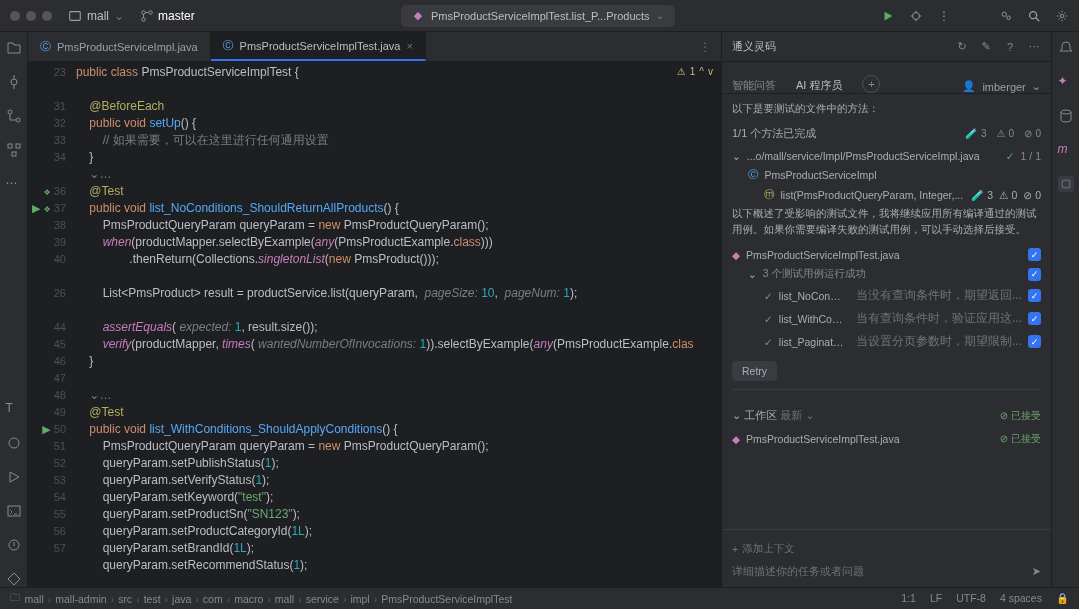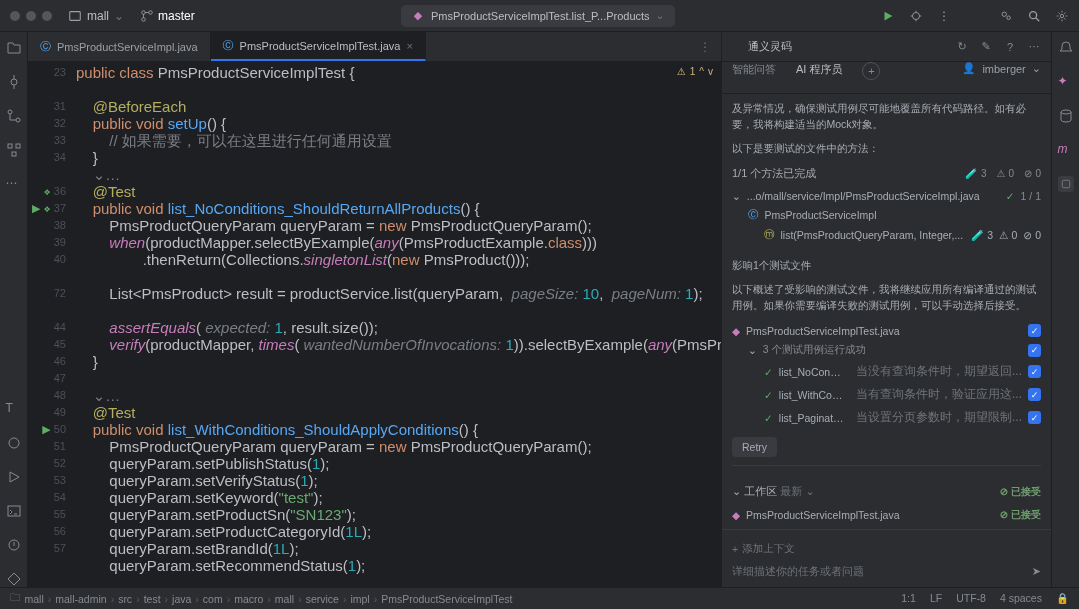--- a/index.html
+++ b/index.html
@@ -25,60 +25,60 @@
 .editor-area { flex: 1; display: flex; flex-direction: column; background: #1e1f22; min-width: 0; }
 .tabs { height: 30px; display: flex; align-items: center; background: #2b2d30; border-bottom: 1px solid #1e1f22; }
 .tab { padding: 6px 12px; display: flex; align-items: center; gap: 6px; font-size: 11px; color: #9aa0a6; cursor: pointer; border-right: 1px solid #1e1f22; }
 .tab.active { background: #1e1f22; color: #bcbec4; border-bottom: 2px solid #3574f0; }
 .tab-close { color: #6f737a; }
 .tab-actions { margin-left: auto; padding: 0 10px; color: #6f737a; }
 
 .code-body { flex: 1; display: flex; overflow: hidden; position: relative; }
 .gutter { width: 48px; text-align: right; padding-right: 10px; color: #4b5059; font-size: 11px; line-height: 17px; padding-top: 2px; user-select: none; }
 .gutter .ln { height: 17px; }
-.code { flex: 1; font-family: 'JetBrains Mono', 'Menlo', monospace; font-size: 15px; line-height: 17px; padding-top: 2px; white-space: pre; overflow: hidden; }
+.code { flex: 1; font-family: 'JetBrains Mono', 'Menlo', monospace; font-size: 12px; line-height: 17px; padding-top: 2px; white-space: pre; overflow: hidden; }
 .problems { position: absolute; right: 8px; top: 4px; font-size: 10px; color: #d5b778; display: flex; align-items: center; gap: 4px; }
 
 .kw { color: #cf8e6d; }
 .anno { color: #b3ae60; }
 .mth { color: #56a8f5; }
 .fn { color: #c77dbb; font-style: italic; }
 .str { color: #6aab73; }
 .num { color: #2aacb8; }
 .cls { color: #bcbec4; }
 .cmt { color: #7a7e85; }
 .param { color: #7a7e85; font-style: italic; }
 .gut-run { color: #5fad65; }
 .gut-diff { color: #5fad65; font-size: 8px; }
 
 .ai-panel { width: 330px; background: #2b2d30; border-left: 1px solid #1e1f22; display: flex; flex-direction: column; font-size: 11px; }
 .ai-head { height: 30px; display: flex; align-items: center; justify-content: space-between; padding: 0 10px; border-bottom: 1px solid #1e1f22; }
-.ai-title { font-weight: 500; margin-left: 16px; }
+.ai-title { font-weight: 500; }
 .ai-head-icons { display: flex; gap: 10px; color: #868a91; }
-.ai-tabs { height: 32px; display: flex; align-items: flex-start; padding: 0 10px; gap: 20px; border-bottom: 1px solid #1e1f22; }
+.ai-tabs { height: 32px; display: flex; align-items: flex-end; padding: 0 10px; gap: 20px; border-bottom: 1px solid #1e1f22; }
 .ai-tab { color: #868a91; cursor: pointer; font-size: 11px; }
 .ai-tab.active { color: #bcbec4; }
 .ai-user { margin-left: auto; display: flex; align-items: center; gap: 6px; color: #9aa0a6; }
 .ai-plus { width: 18px; height: 18px; border: 1px solid #4e5157; border-radius: 50%; display: flex; align-items: center; justify-content: center; color: #868a91; }
 
 .ai-body { flex: 1; overflow-y: auto; padding: 6px 10px; color: #a8adb4; }
 .ai-body::-webkit-scrollbar { width: 8px; }
 .ai-body::-webkit-scrollbar-thumb { background: #4e5157; border-radius: 4px; }
 .ai-para { margin-bottom: 8px; line-height: 16px; font-size: 10.5px; }
 .ai-section { margin: 10px 0 6px; display: flex; align-items: center; justify-content: space-between; }
 .ai-badges { display: flex; gap: 10px; font-size: 10px; color: #868a91; }
 .ai-badge { display: flex; align-items: center; gap: 3px; }
 .ai-file { display: flex; align-items: center; gap: 6px; padding: 3px 0; font-size: 10.5px; }
 .ai-file .fname { flex: 1; overflow: hidden; text-overflow: ellipsis; white-space: nowrap; }
 .ai-check { width: 13px; height: 13px; background: #3574f0; border-radius: 3px; display: flex; align-items: center; justify-content: center; color: #fff; font-size: 9px; }
 .ai-method { padding-left: 16px; }
 .ai-test-desc { color: #6f737a; font-size: 12px; margin-left: 6px; }
 .ai-retry { margin: 8px 0; padding: 4px 10px; background: #393b40; border-radius: 4px; display: inline-block; cursor: pointer; font-size: 10.5px; }
 .ai-work { border-top: 1px solid #393b40; padding-top: 8px; }
-.ai-accepted { color: #6f9e6e; font-size: 10px; font-weight: bold; }
+.ai-accepted { color: #6f9e6e; font-size: 10px; }
 
 .ai-input-area { border-top: 1px solid #393b40; padding: 8px 10px; }
 .ai-add-ctx { color: #6f737a; font-size: 10.5px; display: flex; align-items: center; gap: 4px; padding: 4px 0; }
 .ai-textbox { display: flex; align-items: center; justify-content: space-between; margin-top: 4px; }
 .ai-placeholder { color: #6f737a; font-size: 11px; }
 .ai-send { color: #868a91; }
 
 .statusbar { height: 22px; background: #2b2d30; border-top: 1px solid #1e1f22; display: flex; align-items: center; padding: 0 10px; font-size: 10.5px; color: #868a91; }
 .bc { display: flex; align-items: center; gap: 4px; }
 .bc-sep { color: #5a5d63; }
@@ -227,21 +227,21 @@
           <div class="ln">32</div>
           <div class="ln">33</div>
           <div class="ln">34</div>
           <div class="ln"></div>
           <div class="ln"><span class="gut-diff">❖</span> 36</div>
           <div class="ln"><span class="gut-run">▶</span> <span class="gut-diff">❖</span> 37</div>
           <div class="ln">38</div>
           <div class="ln">39</div>
           <div class="ln">40</div>
           <div class="ln"></div>
-          <div class="ln">72</div>
+          <div class="ln">26</div>
           <div class="ln"></div>
           <div class="ln">44</div>
           <div class="ln">45</div>
           <div class="ln">46</div>
           <div class="ln">47</div>
           <div class="ln">48</div>
           <div class="ln">49</div>
           <div class="ln"><span class="gut-run">▶</span> 50</div>
           <div class="ln">51</div>
           <div class="ln">52</div>
@@ -271,21 +271,20 @@
       <span class="ai-tab active">AI 程序员</span>
       <span class="ai-plus">+</span>
       <div class="ai-user">
         <span>👤</span>
         <span>imberger</span>
         <span>⌄</span>
       </div>
     </div>
 
     <div class="ai-body">
-      <div class="ai-para">及异常情况，确保测试用例尽可能地覆盖所有代码路径。如有必要，我将构建适当的Mock对象。</div>
       <div class="ai-para">以下是要测试的文件中的方法：</div>
 
       <div class="ai-section">
         <span>1/1 个方法已完成</span>
         <div class="ai-badges">
           <span class="ai-badge">
               <span>🧪</span>
               <span>3</span>
             </span>
           <span class="ai-badge">
@@ -310,21 +309,20 @@
         <span class="fname">PmsProductServiceImpl</span>
       </div>
       <div class="ai-file ai-method" style="padding-left:32px">
         <span style="color:#b3ae60">ⓜ</span>
         <span class="fname">list(PmsProductQueryParam, Integer,...</span>
         <span class="ai-badge">🧪<span>3</span></span>
         <span class="ai-badge">⚠<span>0</span></span>
         <span class="ai-badge">⊘<span>0</span></span>
       </div>
 
-      <div class="ai-para" style="margin-top:12px;font-weight:500">影响1个测试文件</div>
       <div class="ai-para">以下概述了受影响的测试文件，我将继续应用所有编译通过的测试用例。如果你需要编译失败的测试用例，可以手动选择后接受。</div>
 
       <div class="ai-file">
         <span style="color:#c77dbb">◆</span>
         <span class="fname">PmsProductServiceImplTest.java</span>
         <span class="ai-check">✓</span>
       </div>
       <div class="ai-file ai-method">
         <span>⌄</span>
         <span class="fname" style="color:#868a91">3 个测试用例运行成功</span>

